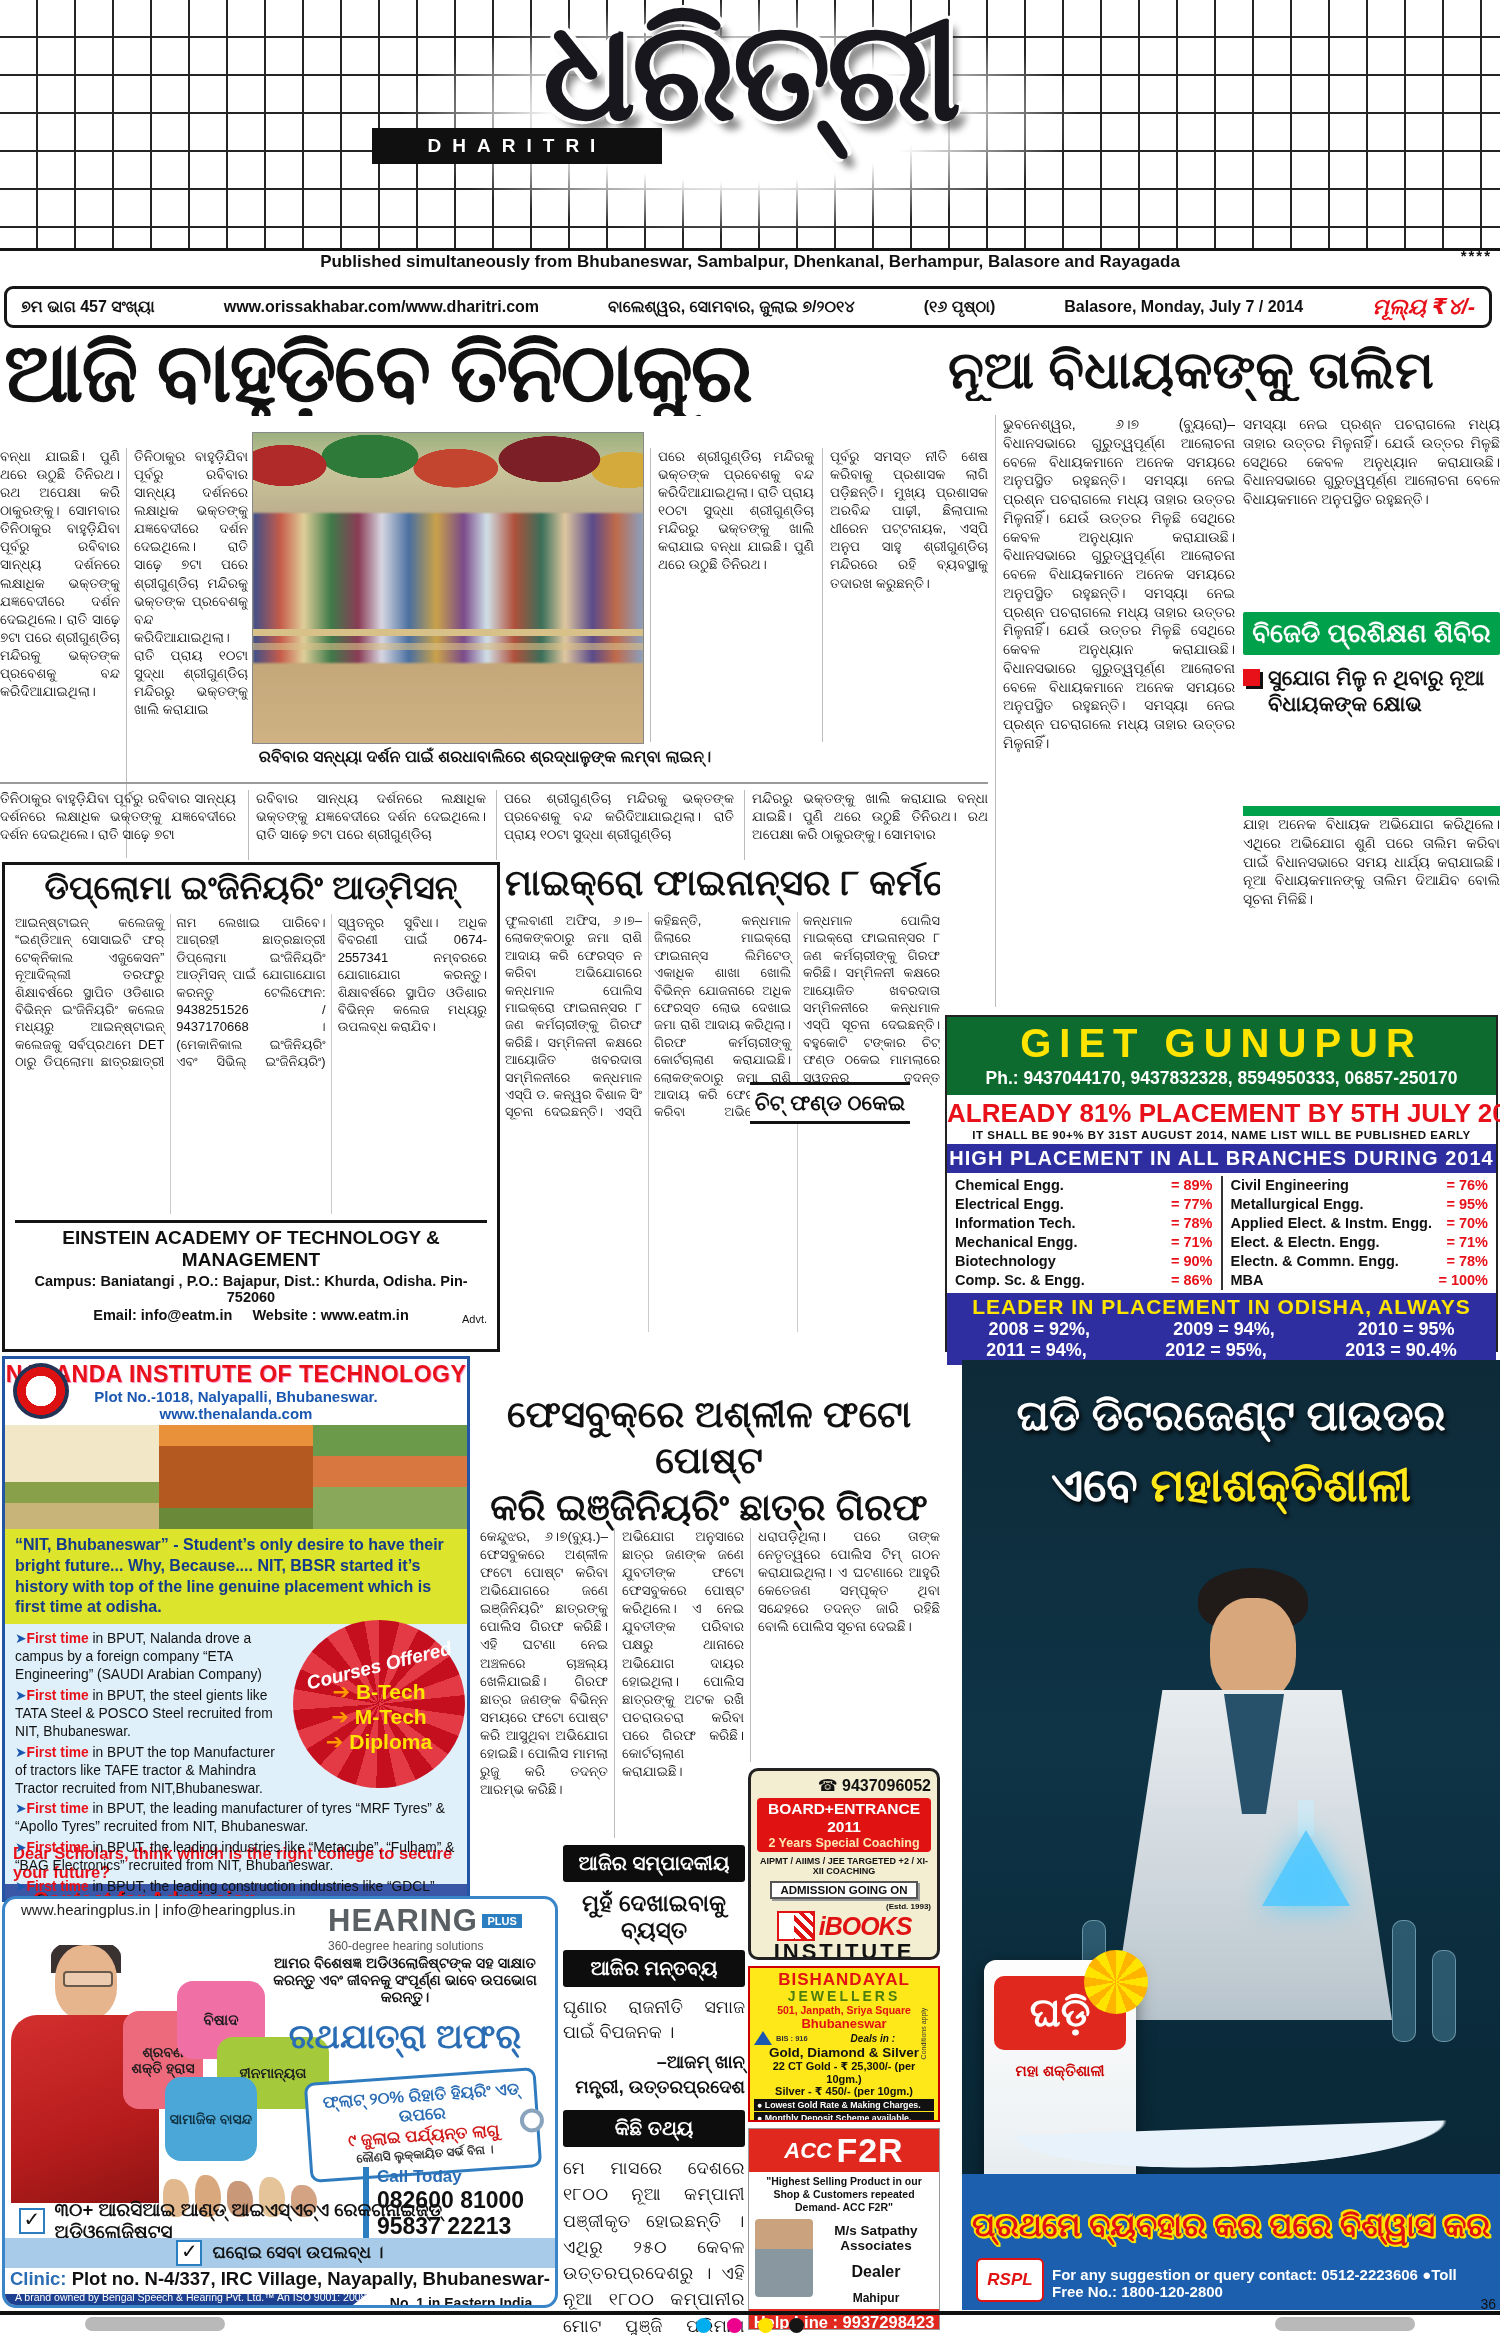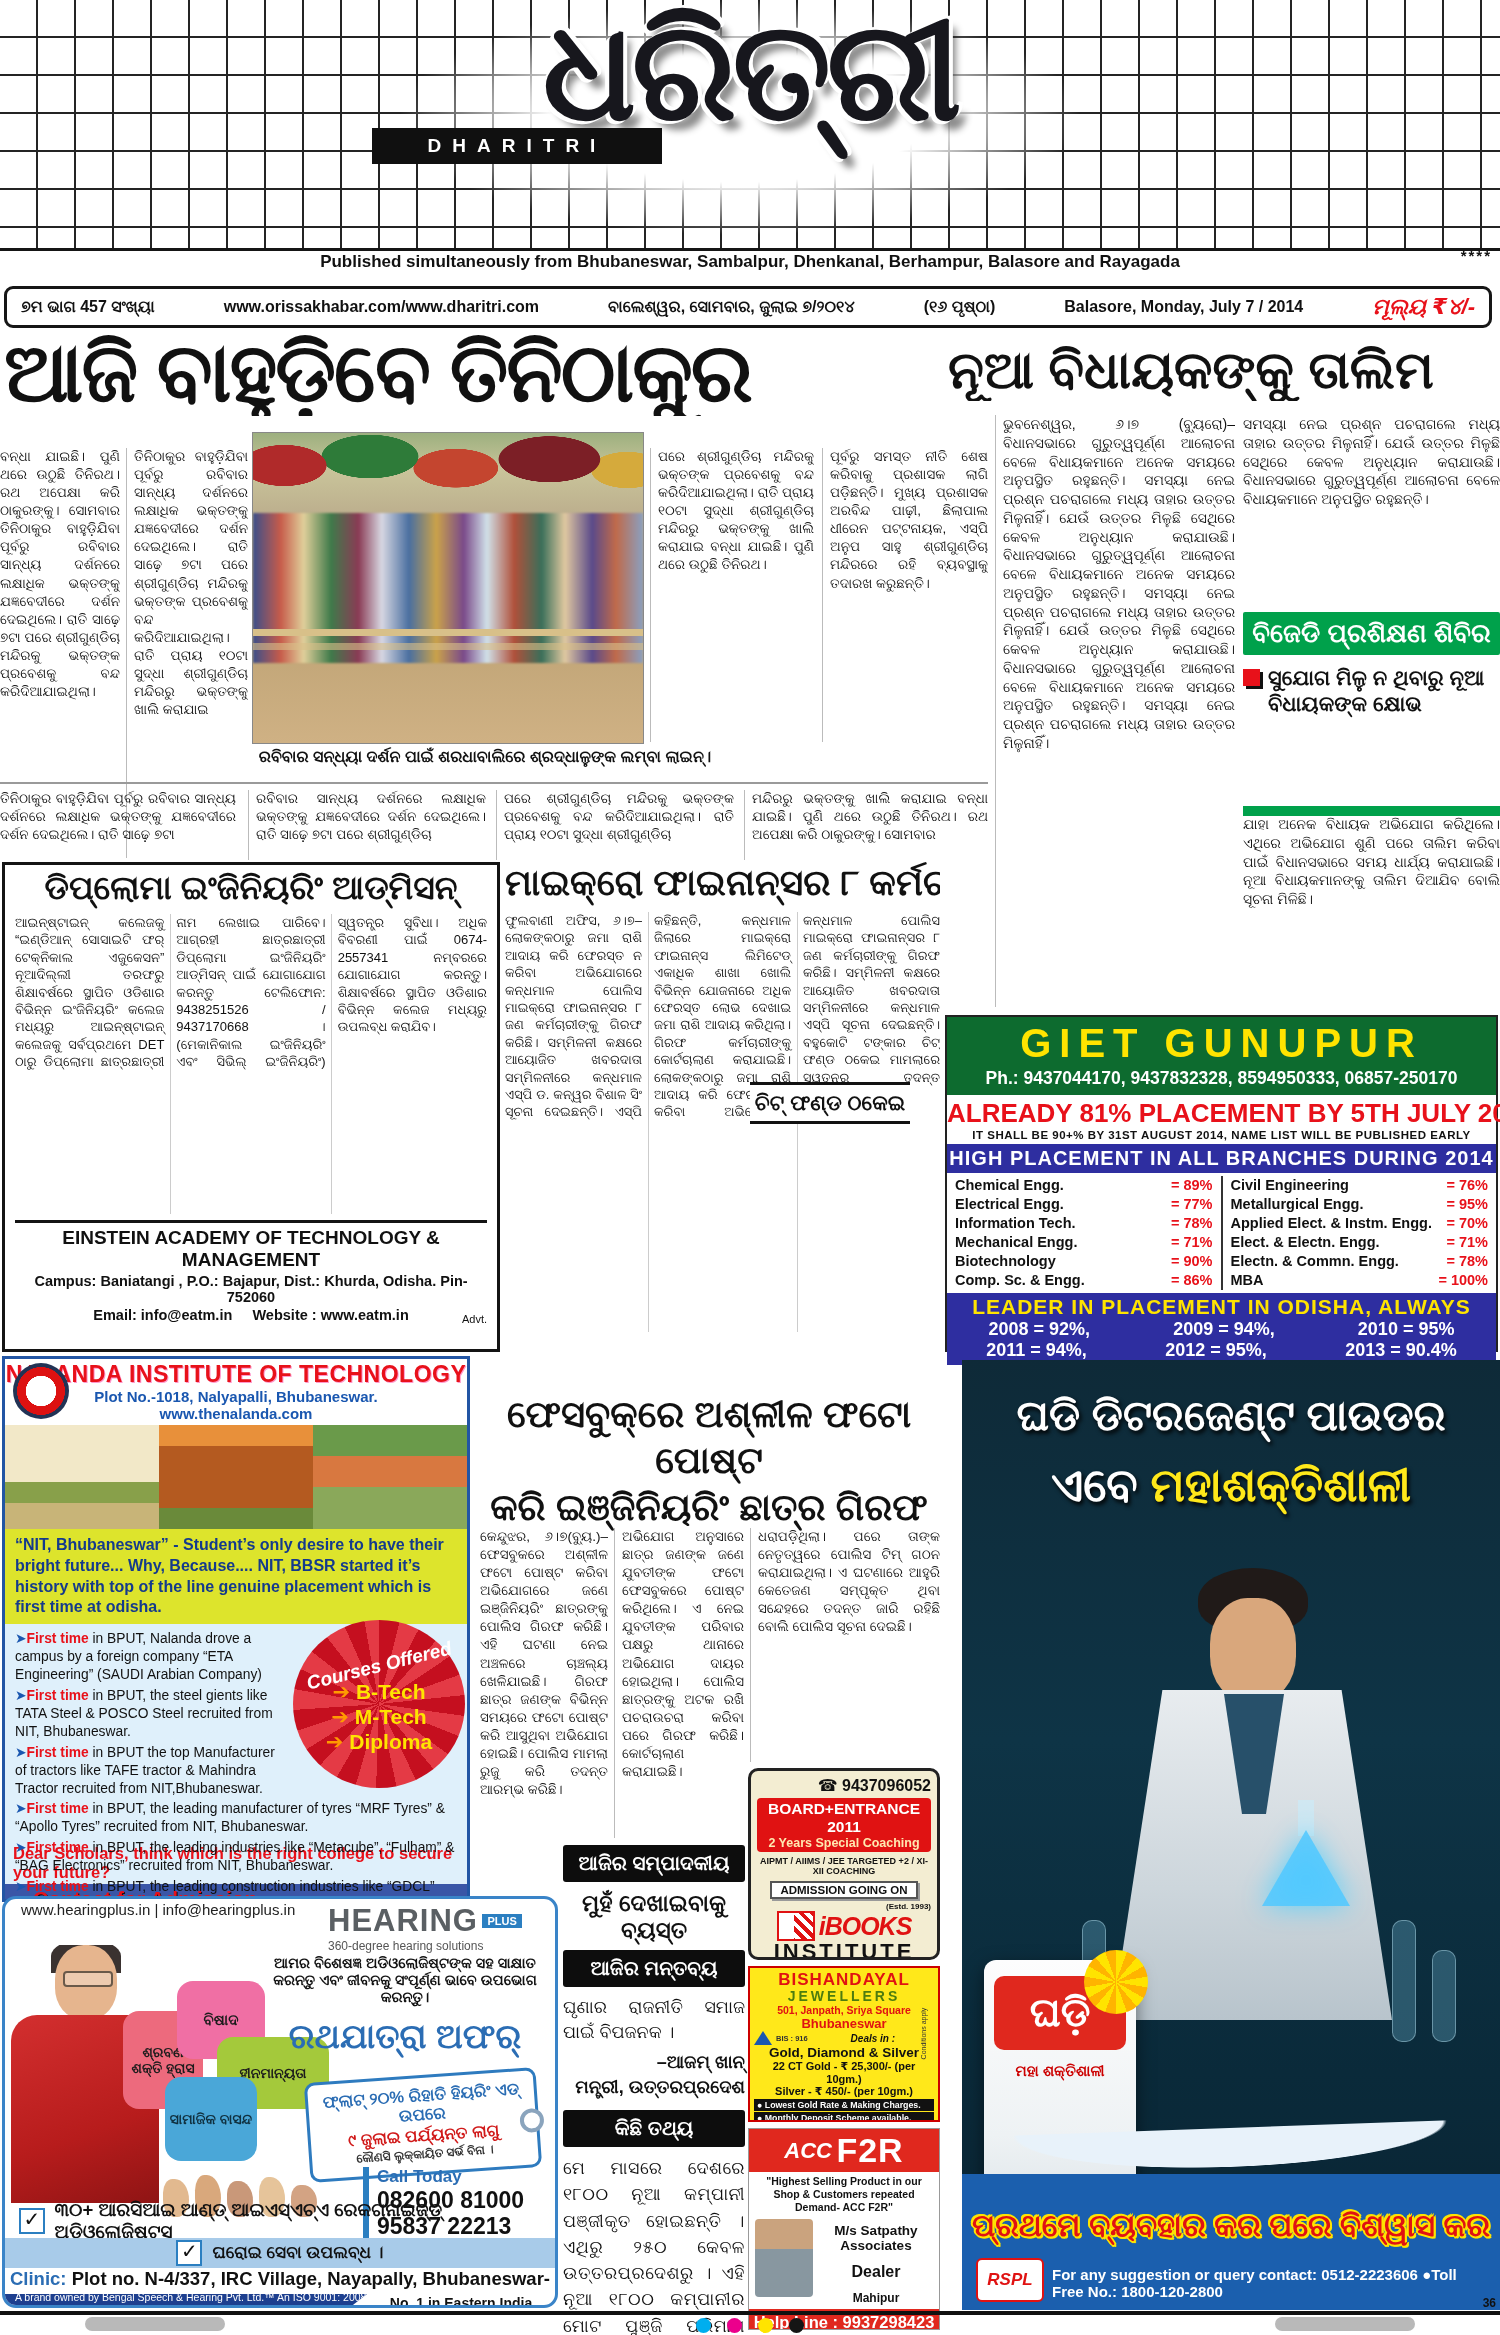--- a/index.html
+++ b/index.html
@@ -257,21 +257,21 @@
       background:radial-gradient(ellipse 60% 100% at 50% 0,#e8f2fa 0 55%,rgba(232,242,250,0) 56%);
       transform:rotate(-2deg);}
   .gh-slogan{position:absolute;left:0;top:34px;width:100%;text-align:center;color:#e01212;font-size:31px;
       font-weight:900;text-shadow:-2px 0 #ffe400,2px 0 #ffe400,0 -2px #ffe400,0 2px #ffe400,2px 2px #ffe400,-2px -2px #ffe400;}
   .gh-contact{position:absolute;left:90px;top:92px;width:440px;color:#fff;font-size:15px;font-weight:700;}
   .rspl{position:absolute;left:14px;top:84px;width:64px;height:40px;background:#fff;border:2px solid #e01212;
       border-radius:6px;color:#e01212;font-weight:900;font-size:17px;font-style:italic;display:flex;
       align-items:center;justify-content:center;}
   
   .foot-rule{left:0;top:2311px;width:1500px;height:4px;background:#111;}
-  .page-num{right:4px;top:2296px;font-size:12px;font-weight:bold;}
+  .page-num{right:4px;top:2296px;font-size:14px;}
   .reg-dots{left:0;top:2318px;width:1500px;display:flex;justify-content:center;gap:16px;}
   .dot{width:15px;height:15px;border-radius:50%;}
   .dot.c{background:#00aeef}.dot.m{background:#ec008c}.dot.y{background:#ffe400}.dot.k{background:#151515}
   .gray-bar{top:2317px;width:140px;height:14px;background:#b9b9b9;border-radius:7px;}
 </style>
 </head>
 <body>
 
 <div class="page">
 

